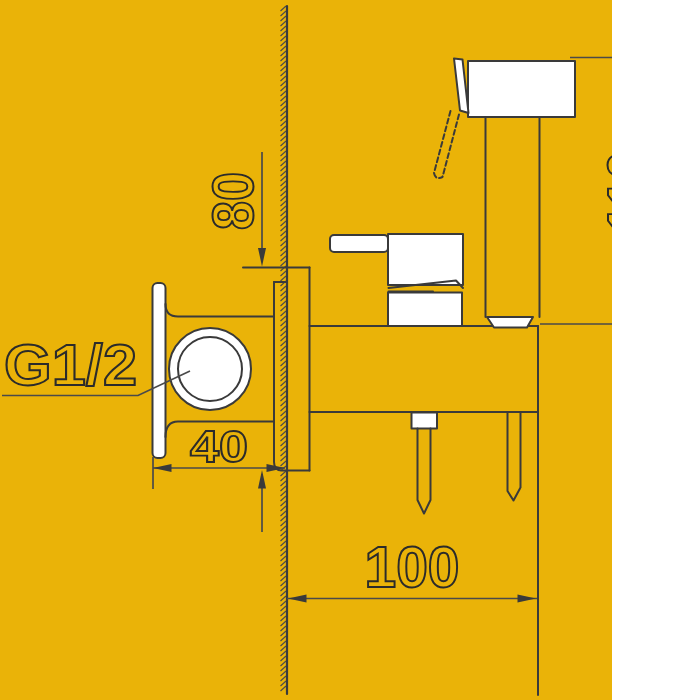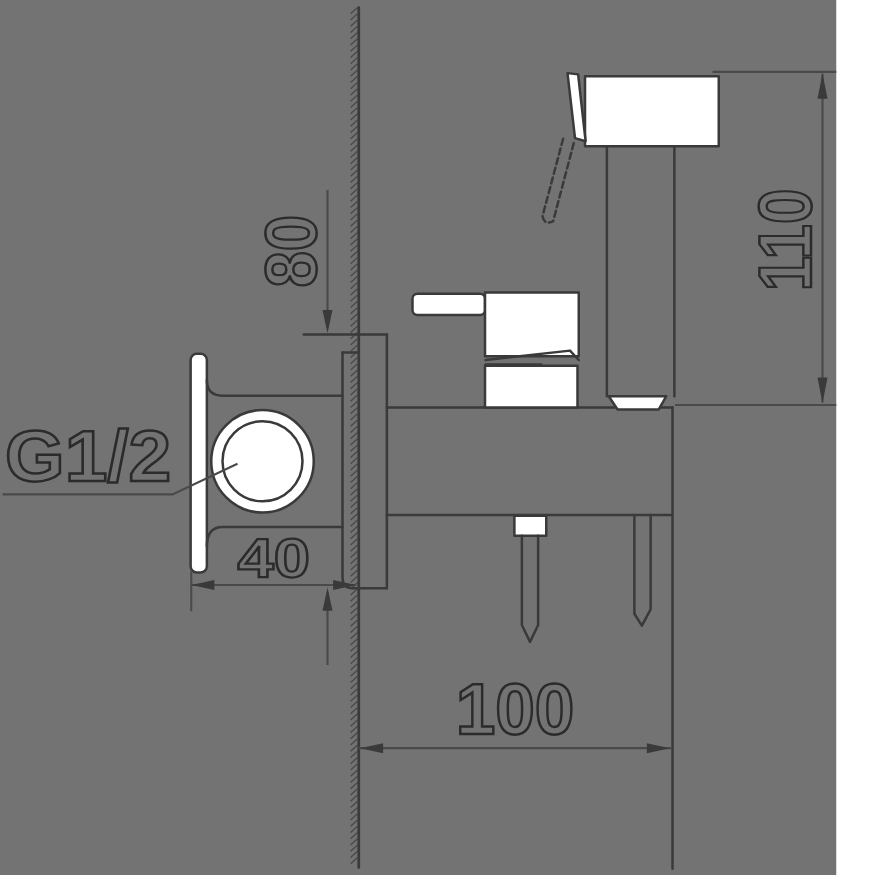--- a/index.html
+++ b/index.html
@@ -1,19 +1,19 @@
 <!DOCTYPE html>
 <html><head>
 <meta charset="utf-8">
 <style>
   html,body{margin:0;padding:0;background:#ffffff;}
   .canvas{
     position:relative;
-    width:669px;height:700px;
-    background:#737373;
+    width:612px;height:700px;
+    background:#eab308;
     font-family:"Liberation Sans", sans-serif;
     overflow:hidden;
   }
   svg{display:block}
   .part{fill:none;stroke:#3a3a3a;stroke-width:2;stroke-linecap:round;stroke-linejoin:round;}
   .part-fill{fill:#ffffff;stroke:#3a3a3a;stroke-width:2;stroke-linejoin:round;}
   .dim{fill:none;stroke:#4a4a4a;stroke-width:1.7;stroke-linecap:butt;}
   .arrow{fill:#3a3a3a;stroke:none;}
   .dash{stroke-dasharray:5 3;}
   .dimtext{

